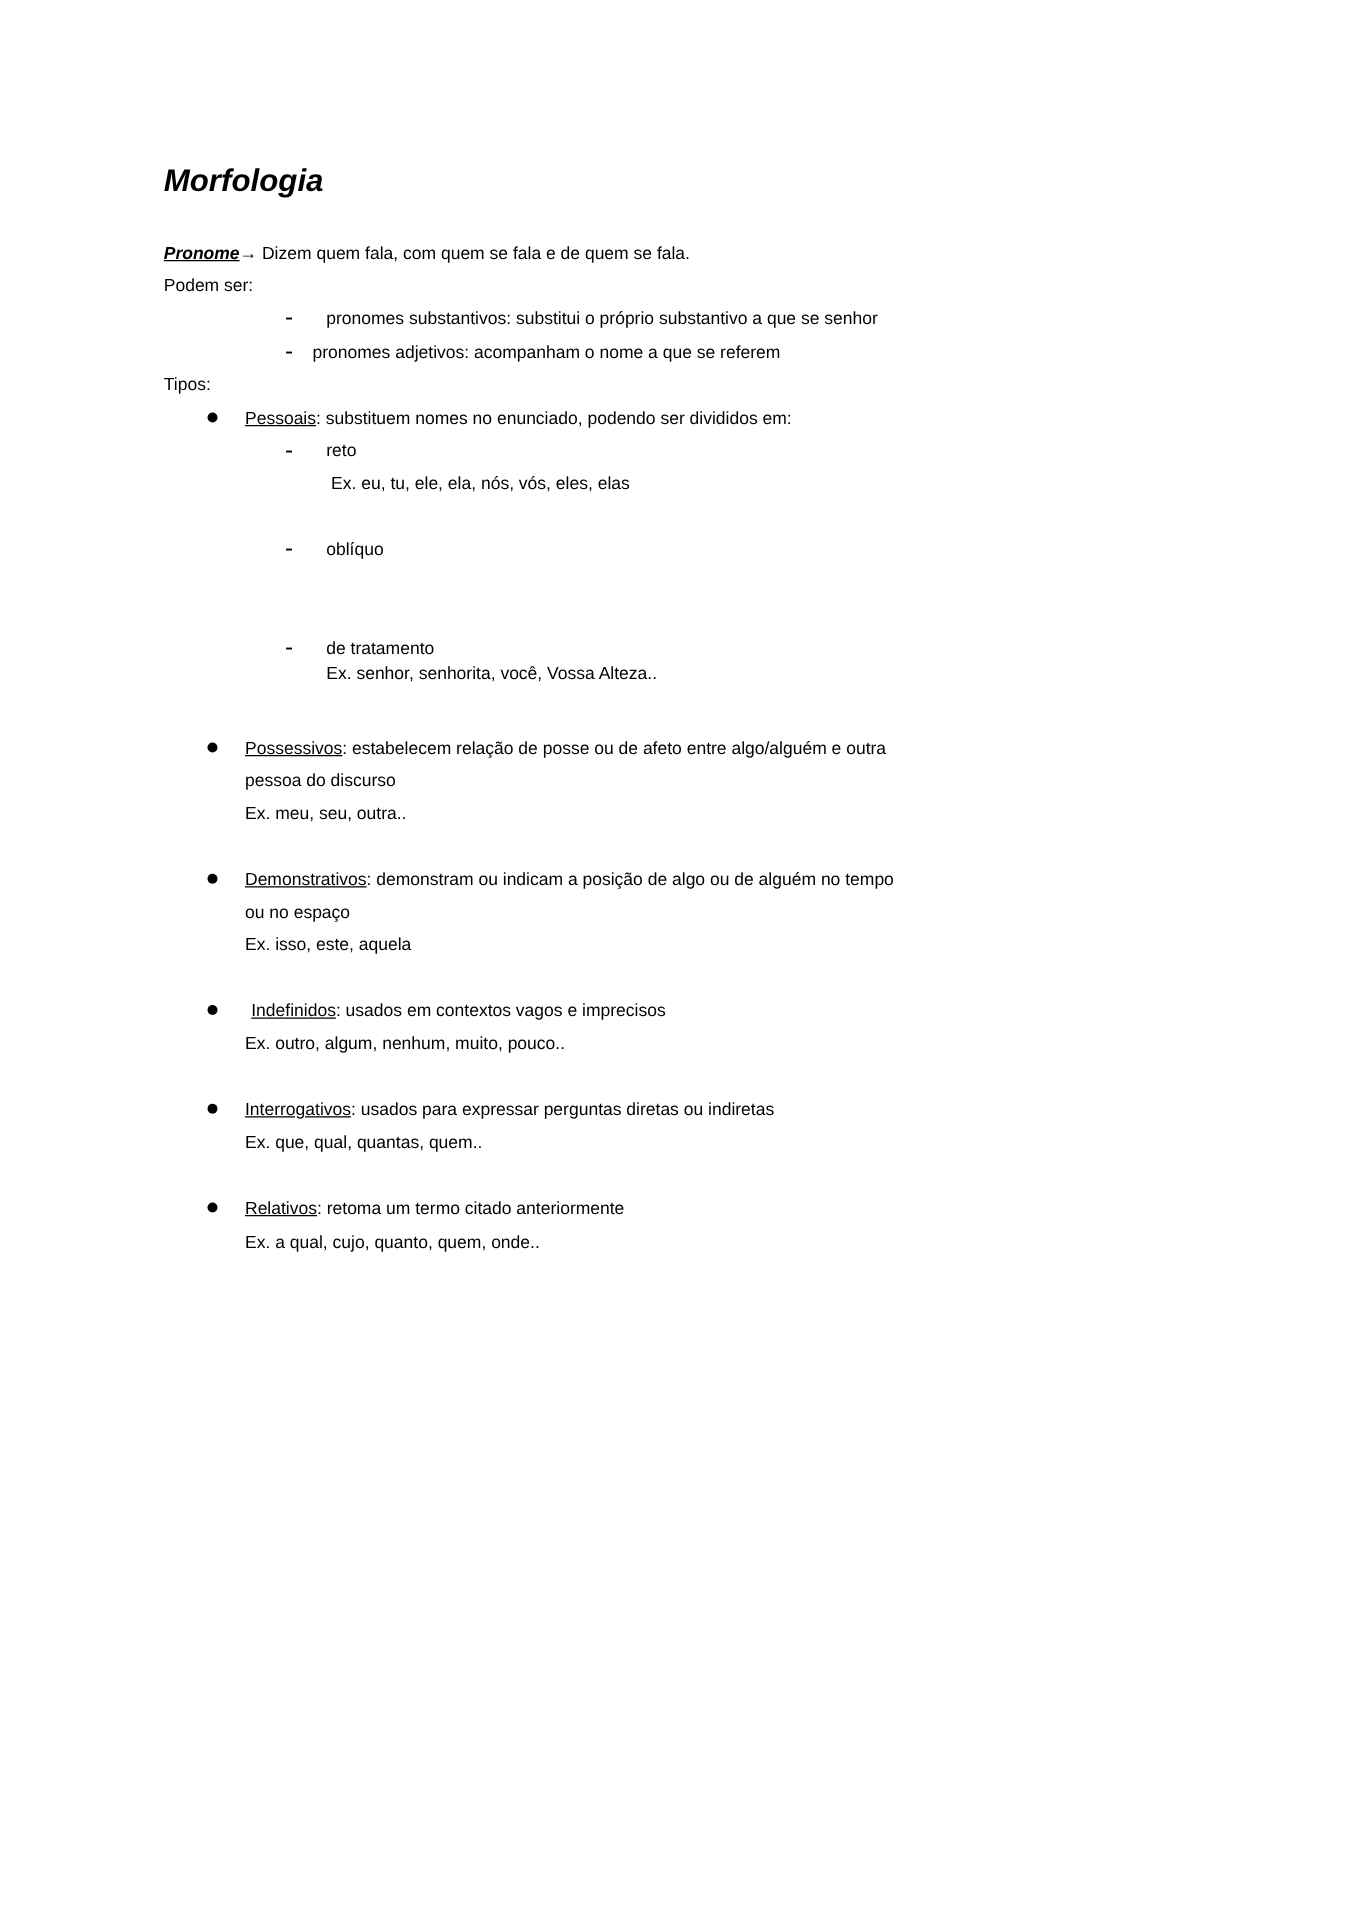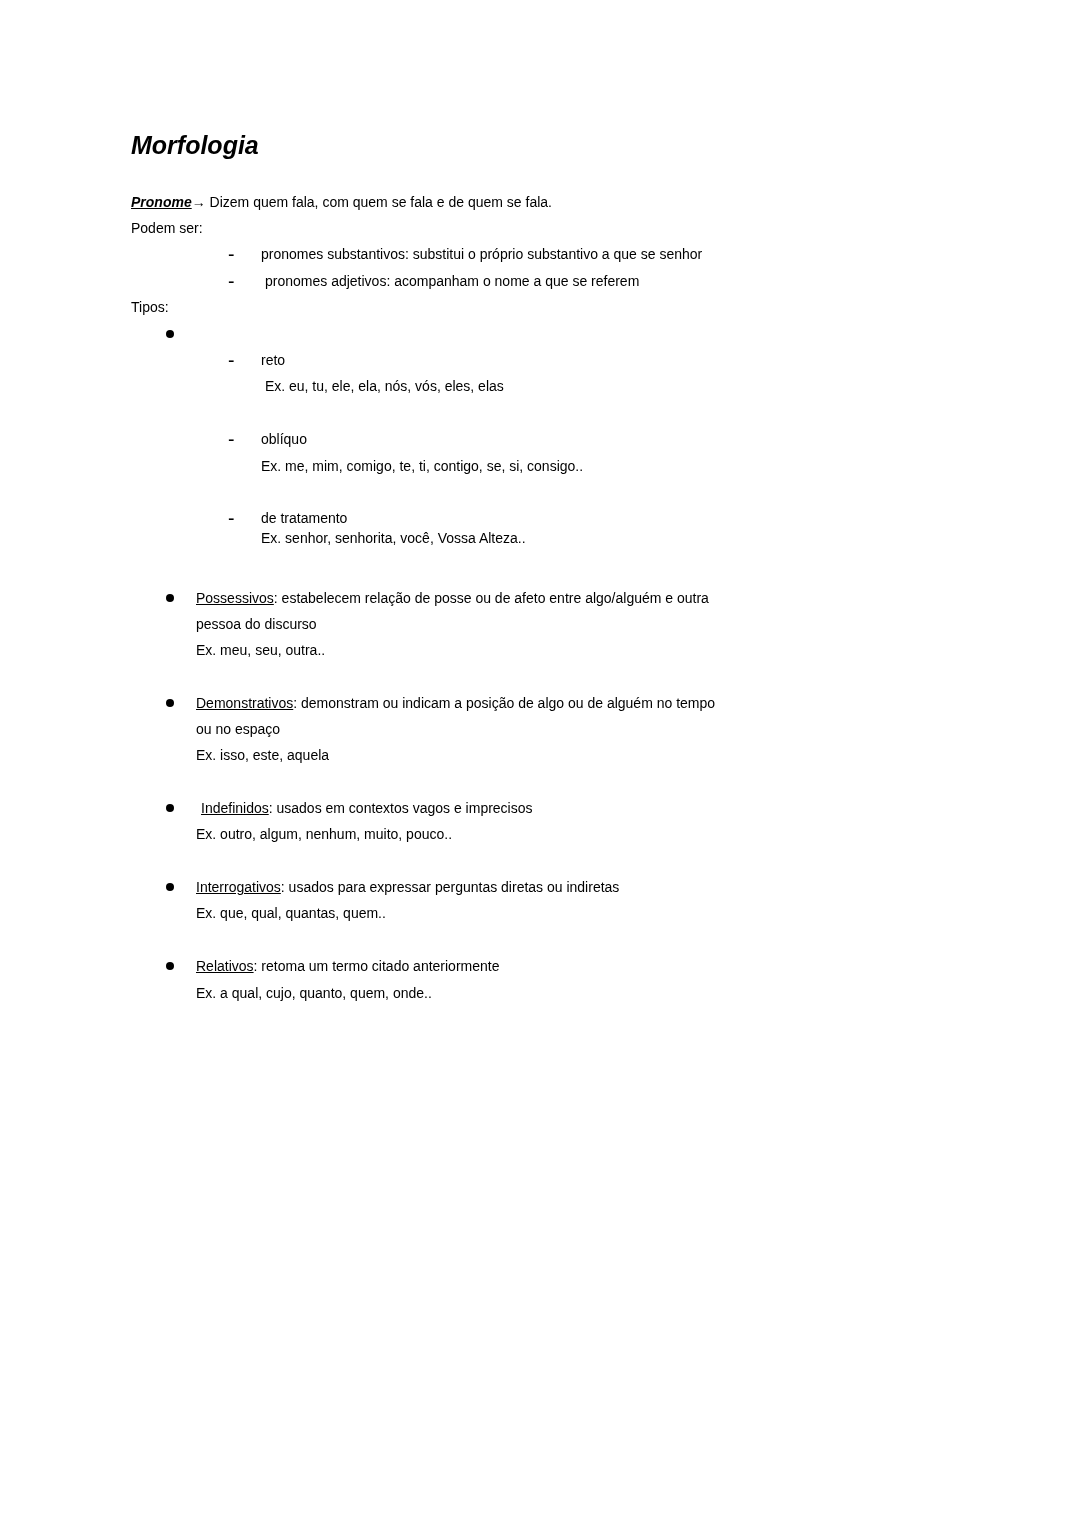--- a/index.html
+++ b/index.html
@@ -66,33 +66,35 @@
   <div class="line" style="left:131px; top:189px;">
     <span class="term-bold">Pronome</span><span>→</span><span> Dizem quem fala, com quem se fala e de quem se fala.</span>
   </div>
 
   <div class="line" style="left:131px; top:215px;">Podem ser:</div>
 
   <div class="dash" style="left:228px; top:241px;">-</div>
   <div class="line" style="left:261px; top:241px;">pronomes substantivos: substitui o próprio substantivo a que se senhor</div>
 
   <div class="dash" style="left:228px; top:268px;">-</div>
-  <div class="line" style="left:265px; top:268px;">pronomes adjetivos: acompanham o nome a que se referem</div>
+  <div class="line" style="left:250px; top:268px;">pronomes adjetivos: acompanham o nome a que se referem</div>
 
   <div class="line" style="left:131px; top:294px;">Tipos:</div>
 
   <div class="bullet" style="left:166px; top:330px;"></div>
+  <div class="line" style="left:196px; top:321px;">
+    <span class="u">Pessoais</span><span>: substituem nomes no enunciado, podendo ser divididos em:</span>
+  </div>
 
   <div class="dash" style="left:228px; top:347px;">-</div>
   <div class="line" style="left:261px; top:347px;">reto</div>
   <div class="line" style="left:261px; top:373px; white-space:pre;"> Ex. eu, tu, ele, ela, nós, vós, eles, elas</div>
 
   <div class="dash" style="left:228px; top:426px;">-</div>
   <div class="line" style="left:261px; top:426px;">oblíquo</div>
-  <div class="line" style="left:261px; top:453px;">Ex. me, mim, comigo, te, ti, contigo, se, si, consigo..</div>
 
   <div class="dash" style="left:228px; top:505px;">-</div>
   <div class="line" style="left:261px; top:505px;">de tratamento</div>
   <div class="line" style="left:261px; top:525px;">Ex. senhor, senhorita, você, Vossa Alteza..</div>
 
   <div class="bullet" style="left:166px; top:594px;"></div>
   <div class="line" style="left:196px; top:585px;">
     <span class="u">Possessivos</span><span>: estabelecem relação de posse ou de afeto entre algo/alguém e outra</span>
   </div>
   <div class="line" style="left:196px; top:611px;">pessoa do discurso</div>

